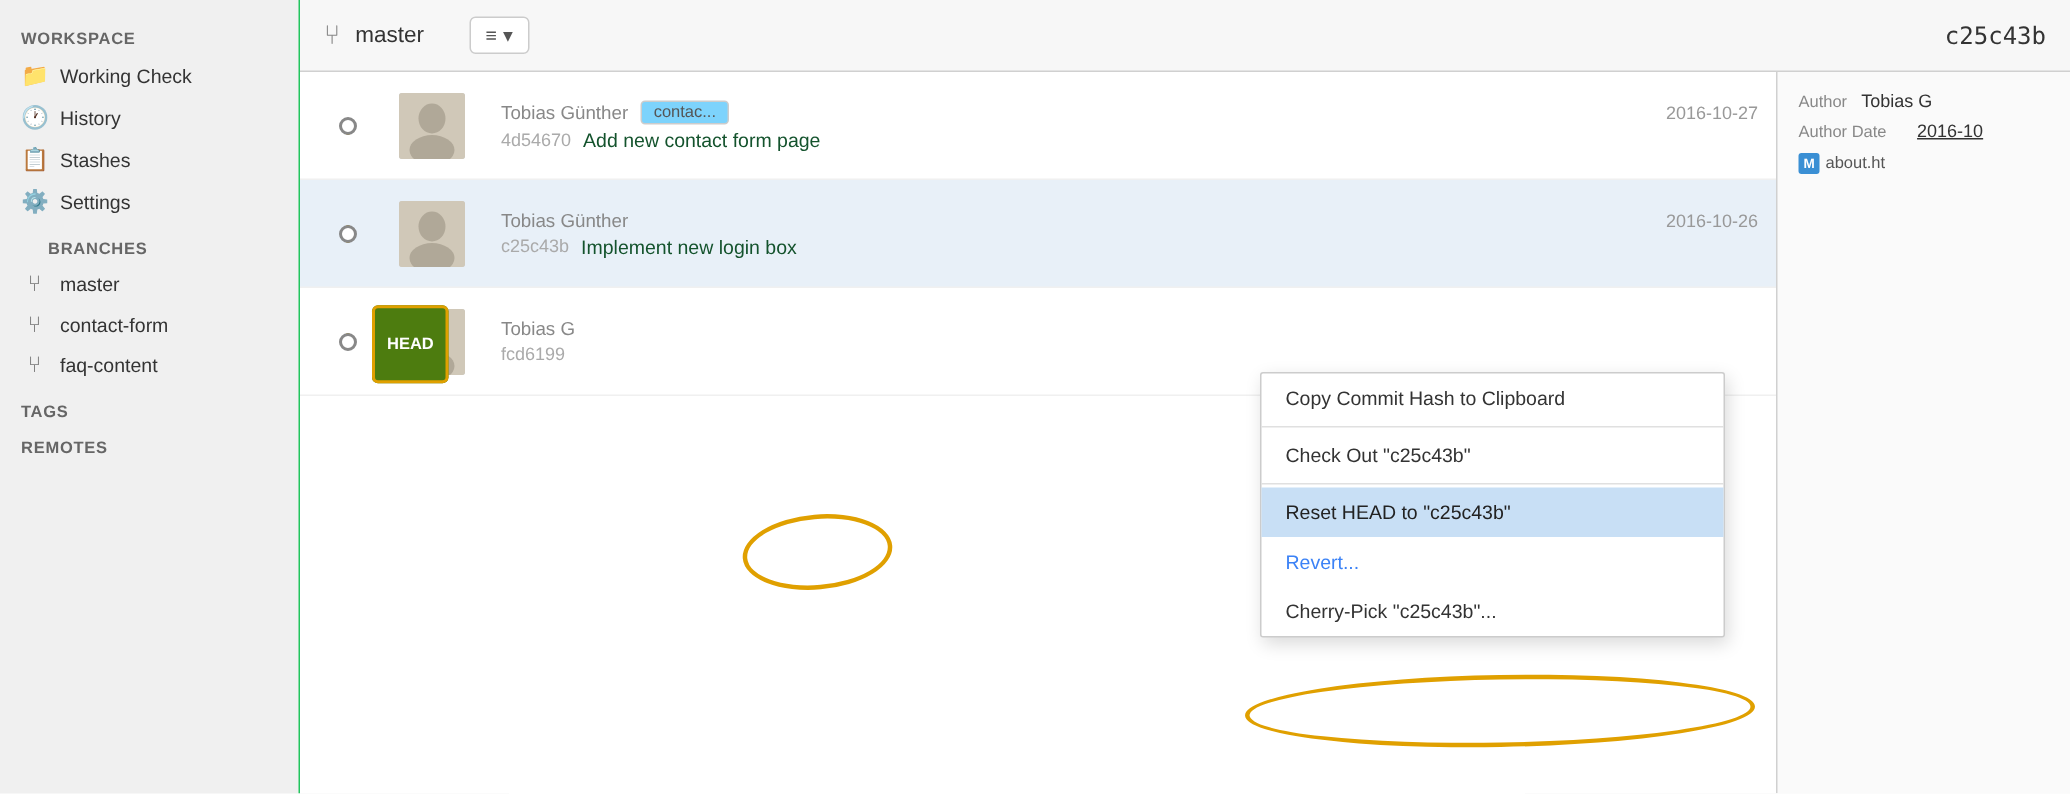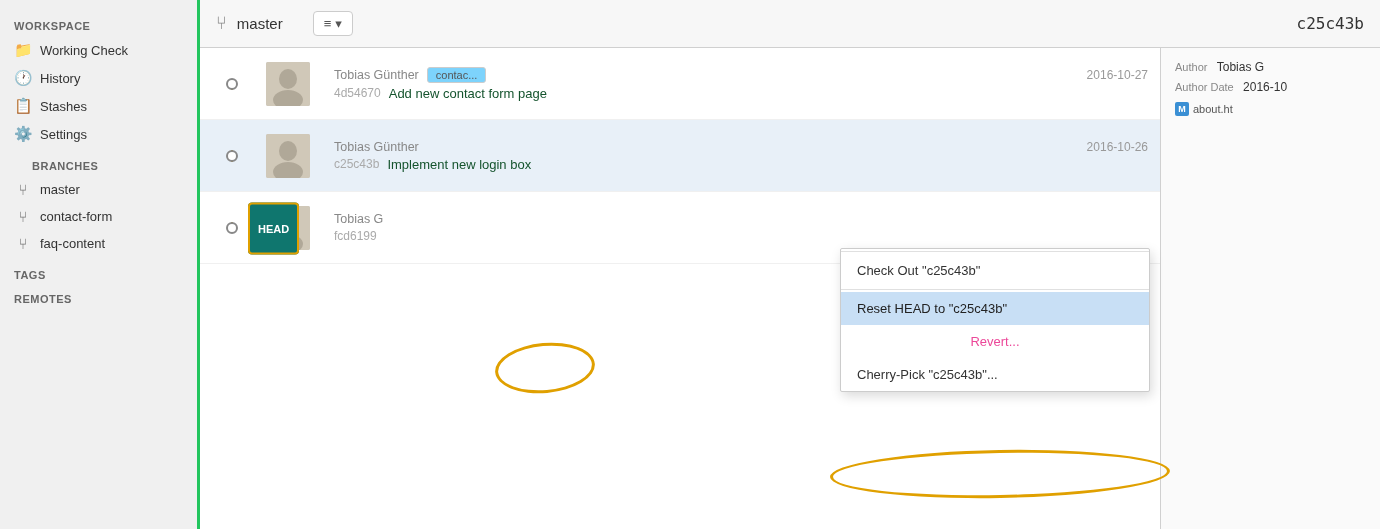--- a/index.html
+++ b/index.html
@@ -9,21 +9,21 @@
       background: #f5f5f5;
       display: flex;
       height: 529px;
       overflow: hidden;
     }
 
     
     .sidebar {
       width: 200px;
       background: #f0f0f0;
-      border-right: 3px solid #22c55e;
+      border-right: 1px solid #22c55e;
       padding: 12px 0;
       flex-shrink: 0;
       overflow-y: auto;
     }
     .sidebar-section-label {
       font-size: 11px;
       font-weight: 700;
       color: #666;
       text-transform: uppercase;
       padding: 8px 14px 4px;
@@ -161,21 +161,21 @@
 
     
     .head-badge-wrapper {
       position: absolute;
       left: -30px;
       top: 50%;
       transform: translateY(-50%);
       z-index: 10;
     }
     .head-badge {
-      background: #0f766e;
+      background: #4d7c0f;
       color: #fff;
       font-size: 11px;
       font-weight: 700;
       padding: 18px 8px;
       border-radius: 4px;
       white-space: nowrap;
       border: 2px solid #e0a000;
     }
 
     
@@ -210,21 +210,21 @@
       font-size: 11px;
       color: #555;
     }
     .commit-date { color: #999; font-size: 12px; margin-left: auto; }
     .commit-hash-msg { display: flex; align-items: center; gap: 8px; }
     .commit-hash { color: #aaa; font-family: Liberation Sans, sans-serif; font-size: 12px; }
     .commit-msg { color: #14532d; font-size: 13px; }
 
     
     .right-panel {
-      width: 220px;
+      width: 196px;
       border-left: 1px solid #d0d0d0;
       padding: 12px 14px;
       background: #fafafa;
       font-size: 12px;
       color: #444;
     }
     .right-panel-row { margin-bottom: 6px; }
     .right-panel-label { color: #888; font-size: 11px; }
     .right-panel-value { color: #333; font-size: 12px; }
 
@@ -245,23 +245,22 @@
       cursor: pointer;
       color: #333;
       font-size: 13px;
       white-space: nowrap;
     }
     .context-menu-item.highlighted {
       background: #c8dff5;
       color: #222;
     }
     .context-menu-item.disabled {
-      color: #ec4899;
+      color: #3b82f6;
       cursor: default;
-      text-align: center;
     }
     .context-menu-divider {
       height: 1px;
       background: #e0e0e0;
       margin: 2px 0;
     }
 
     
     .scribble-circle-head {
       position: absolute;
@@ -450,31 +449,32 @@
 
     </div>
 
     <div class="right-panel">
       <div class="right-panel-row">
         <span class="right-panel-label">Author</span>
         <span class="right-panel-value" style="margin-left:6px;">Tobias G</span>
       </div>
       <div class="right-panel-row">
         <span class="right-panel-label">Author Date</span>
-        <span class="right-panel-value" style="margin-left:6px;">2016-10</span>
+        <span class="right-panel-value" style="margin-left:17px;text-decoration:underline;">2016-10</span>
       </div>
       <div class="file-list-area">
         <div class="file-entry">
           <div class="file-badge">M</div>
           <span>about.ht</span>
         </div>
       </div>
     </div>
 
     <div class="context-menu">
+      <div class="context-menu-item">Copy Commit Hash to Clipboard</div>
       <div class="context-menu-divider"></div>
       <div class="context-menu-item">Check Out "c25c43b"</div>
       <div class="context-menu-divider"></div>
       <div class="context-menu-item highlighted">Reset HEAD to "c25c43b"</div>
       <div class="context-menu-item disabled">Revert...</div>
       <div class="context-menu-item">Cherry-Pick "c25c43b"...</div>
     </div>
 
     <div class="scribble-circle-head"></div>
     <div class="scribble-circle-reset"></div>

